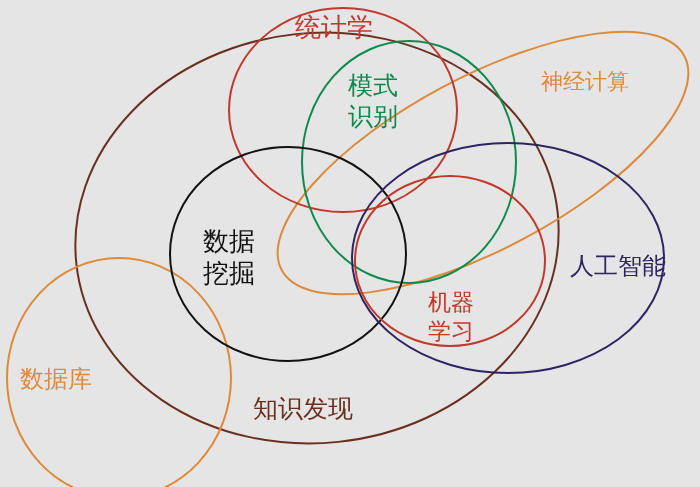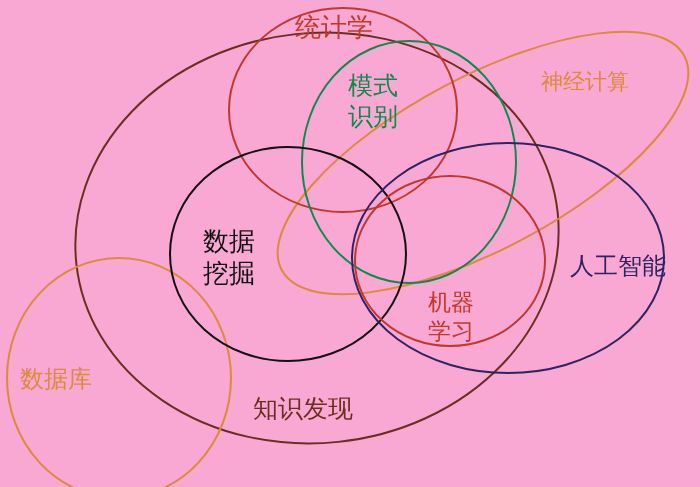--- a/index.html
+++ b/index.html
@@ -8,21 +8,21 @@
     padding: 0;
     background: #ffffff;
   }
   body {
     font-family: "DejaVu Sans", "Liberation Sans", sans-serif;
   }
   #canvas-wrap {
     position: relative;
     width: 700px;
     height: 487px;
-    background: #f9a8d4;
+    background: #e5e5e5;
     overflow: hidden;
   }
   #venn-svg {
     position: absolute;
     top: 0;
     left: 0;
     width: 700px;
     height: 487px;
     display: block;
   }

